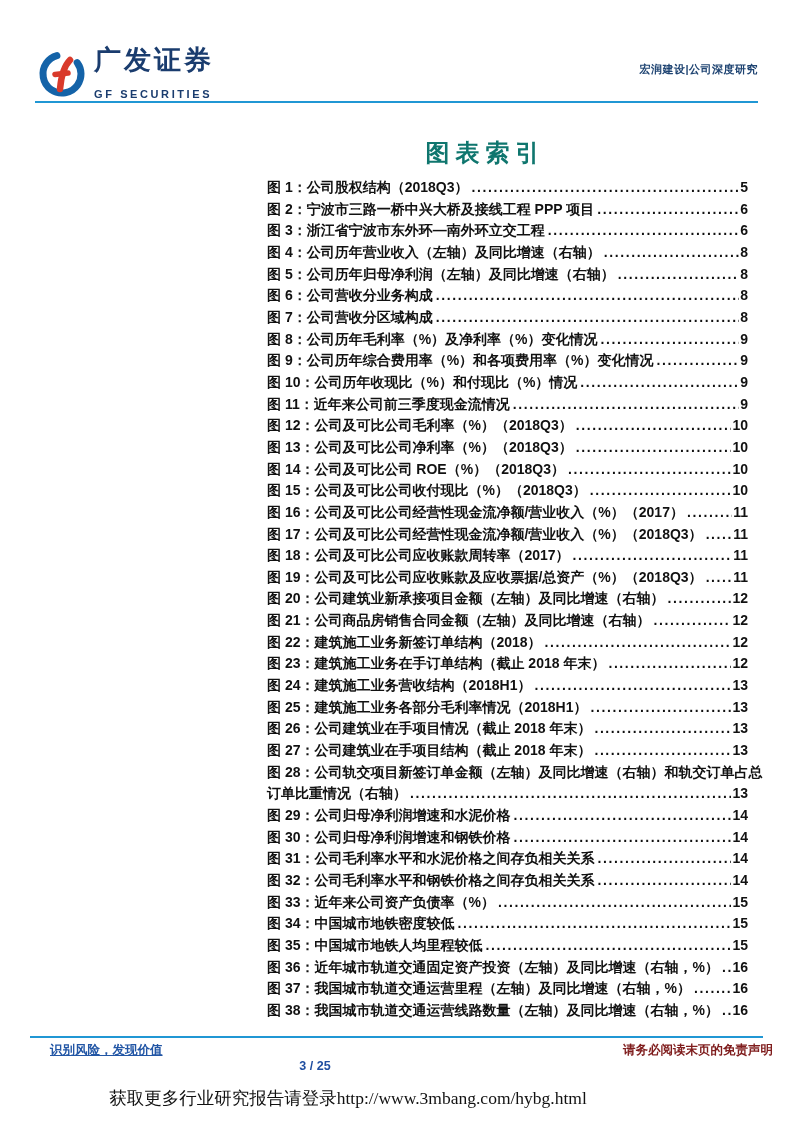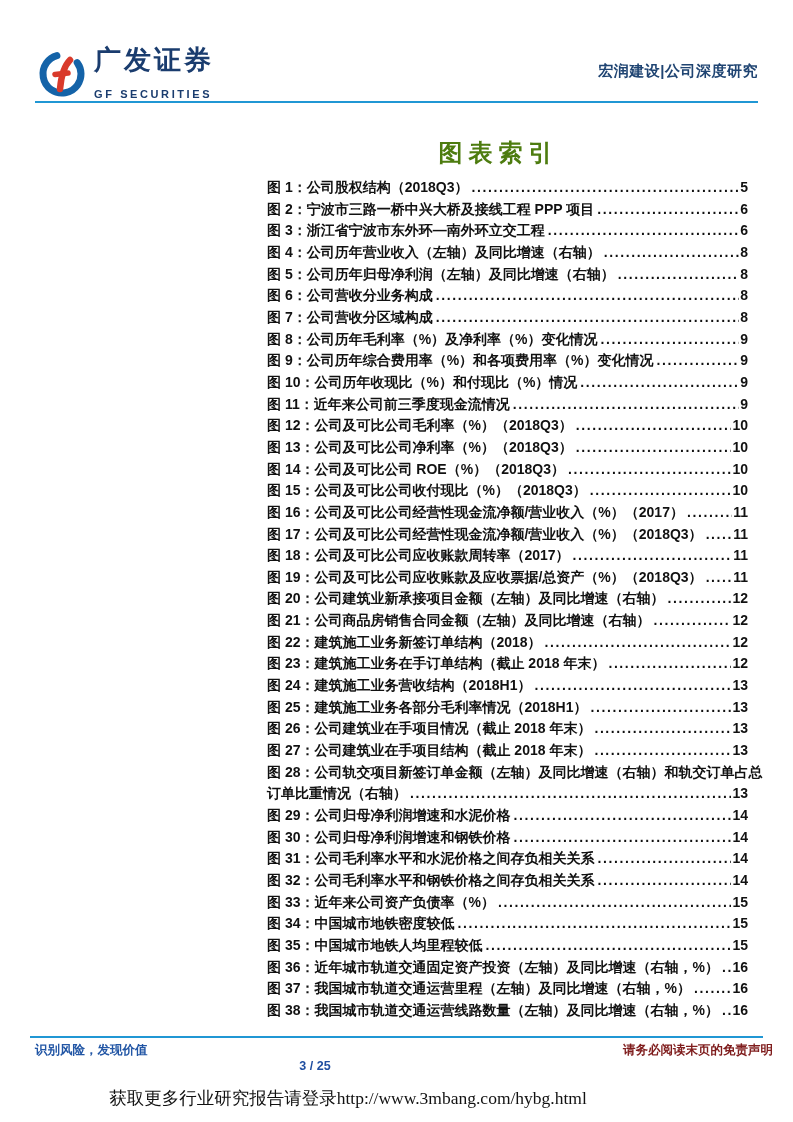--- a/index.html
+++ b/index.html
@@ -6,36 +6,36 @@
   body{
     width:793px;height:1122px;position:relative;background:#ffffff;
     font-family:"Liberation Sans",sans-serif;color:#111;overflow:hidden;
   }
   
   .header-logo{position:absolute;left:38px;top:46px;display:flex;align-items:center;justify-content:flex-end;}
   .logo-mark{width:48px;height:48px;display:block;}
   .logo-text{margin-left:8px;display:flex;flex-direction:column;justify-content:center;}
   .brand-cn{font-size:27px;font-weight:700;color:#1a3c6e;letter-spacing:3px;line-height:28px;}
   .brand-en{font-size:11px;font-weight:700;color:#1a3c6e;letter-spacing:2.6px;line-height:13px;margin-top:14px;}
-  .report-label{position:absolute;right:35px;top:62px;font-size:15px;font-weight:700;color:#1f4472;letter-spacing:0.5px;}
+  .report-label{position:absolute;right:35px;top:62px;font-size:11px;font-weight:700;color:#1f4472;letter-spacing:0.5px;}
   .header-rule{position:absolute;left:35px;top:101px;width:723px;height:2px;background:#2097d4;}
   
-  .page-title{position:absolute;left:243px;top:137px;width:511px;text-align:center;
-    font-size:24px;font-weight:700;color:#4d7c0f;letter-spacing:6px;
+  .page-title{position:absolute;left:230px;top:137px;width:511px;text-align:center;
+    font-size:24px;font-weight:700;color:#0f766e;letter-spacing:6px;
     font-family:"Liberation Serif","DejaVu Serif",serif;}
   
   .toc{position:absolute;left:237px;top:177px;width:511px;}
   .toc-row{display:flex;align-items:baseline;line-height:21.65px;font-size:14px;font-weight:700;padding-left:30px;}
   .toc-label{white-space:nowrap;}
   .toc-dots{flex:1 1 auto;overflow:hidden;white-space:nowrap;margin:0 1px 0 3px;min-width:8px;}
   .toc-dots::after{content:"..........................................................................................................................................................................";letter-spacing:1.6px;color:#111;}
   .toc-page{white-space:nowrap;text-align:right;}
   
   .footer-rule{position:absolute;left:30px;top:1036px;width:733px;height:2px;background:#2097d4;}
-  .footer-slogan{position:absolute;left:35px;top:1042px;font-size:12.5px;font-weight:700;color:#2256a5;}
+  .footer-slogan{position:absolute;left:50px;top:1042px;font-size:12.5px;font-weight:700;color:#2256a5;text-decoration:underline;}
   .footer-disclaimer{position:absolute;right:20px;top:1042px;font-size:12.5px;font-weight:700;color:#7f1d1d;text-align:right;}
   .page-indicator{position:absolute;left:0;top:1059px;width:630px;text-align:center;
     font-size:12.5px;font-weight:700;color:#1f4ea0;}
   .promo-url{position:absolute;left:0;top:1086px;width:696px;text-align:center;
     font-size:17.5px;color:#111;font-family:"Liberation Serif","DejaVu Serif",serif;}
 </style>
 </head>
 <body>
 
 <div class="header-logo">

